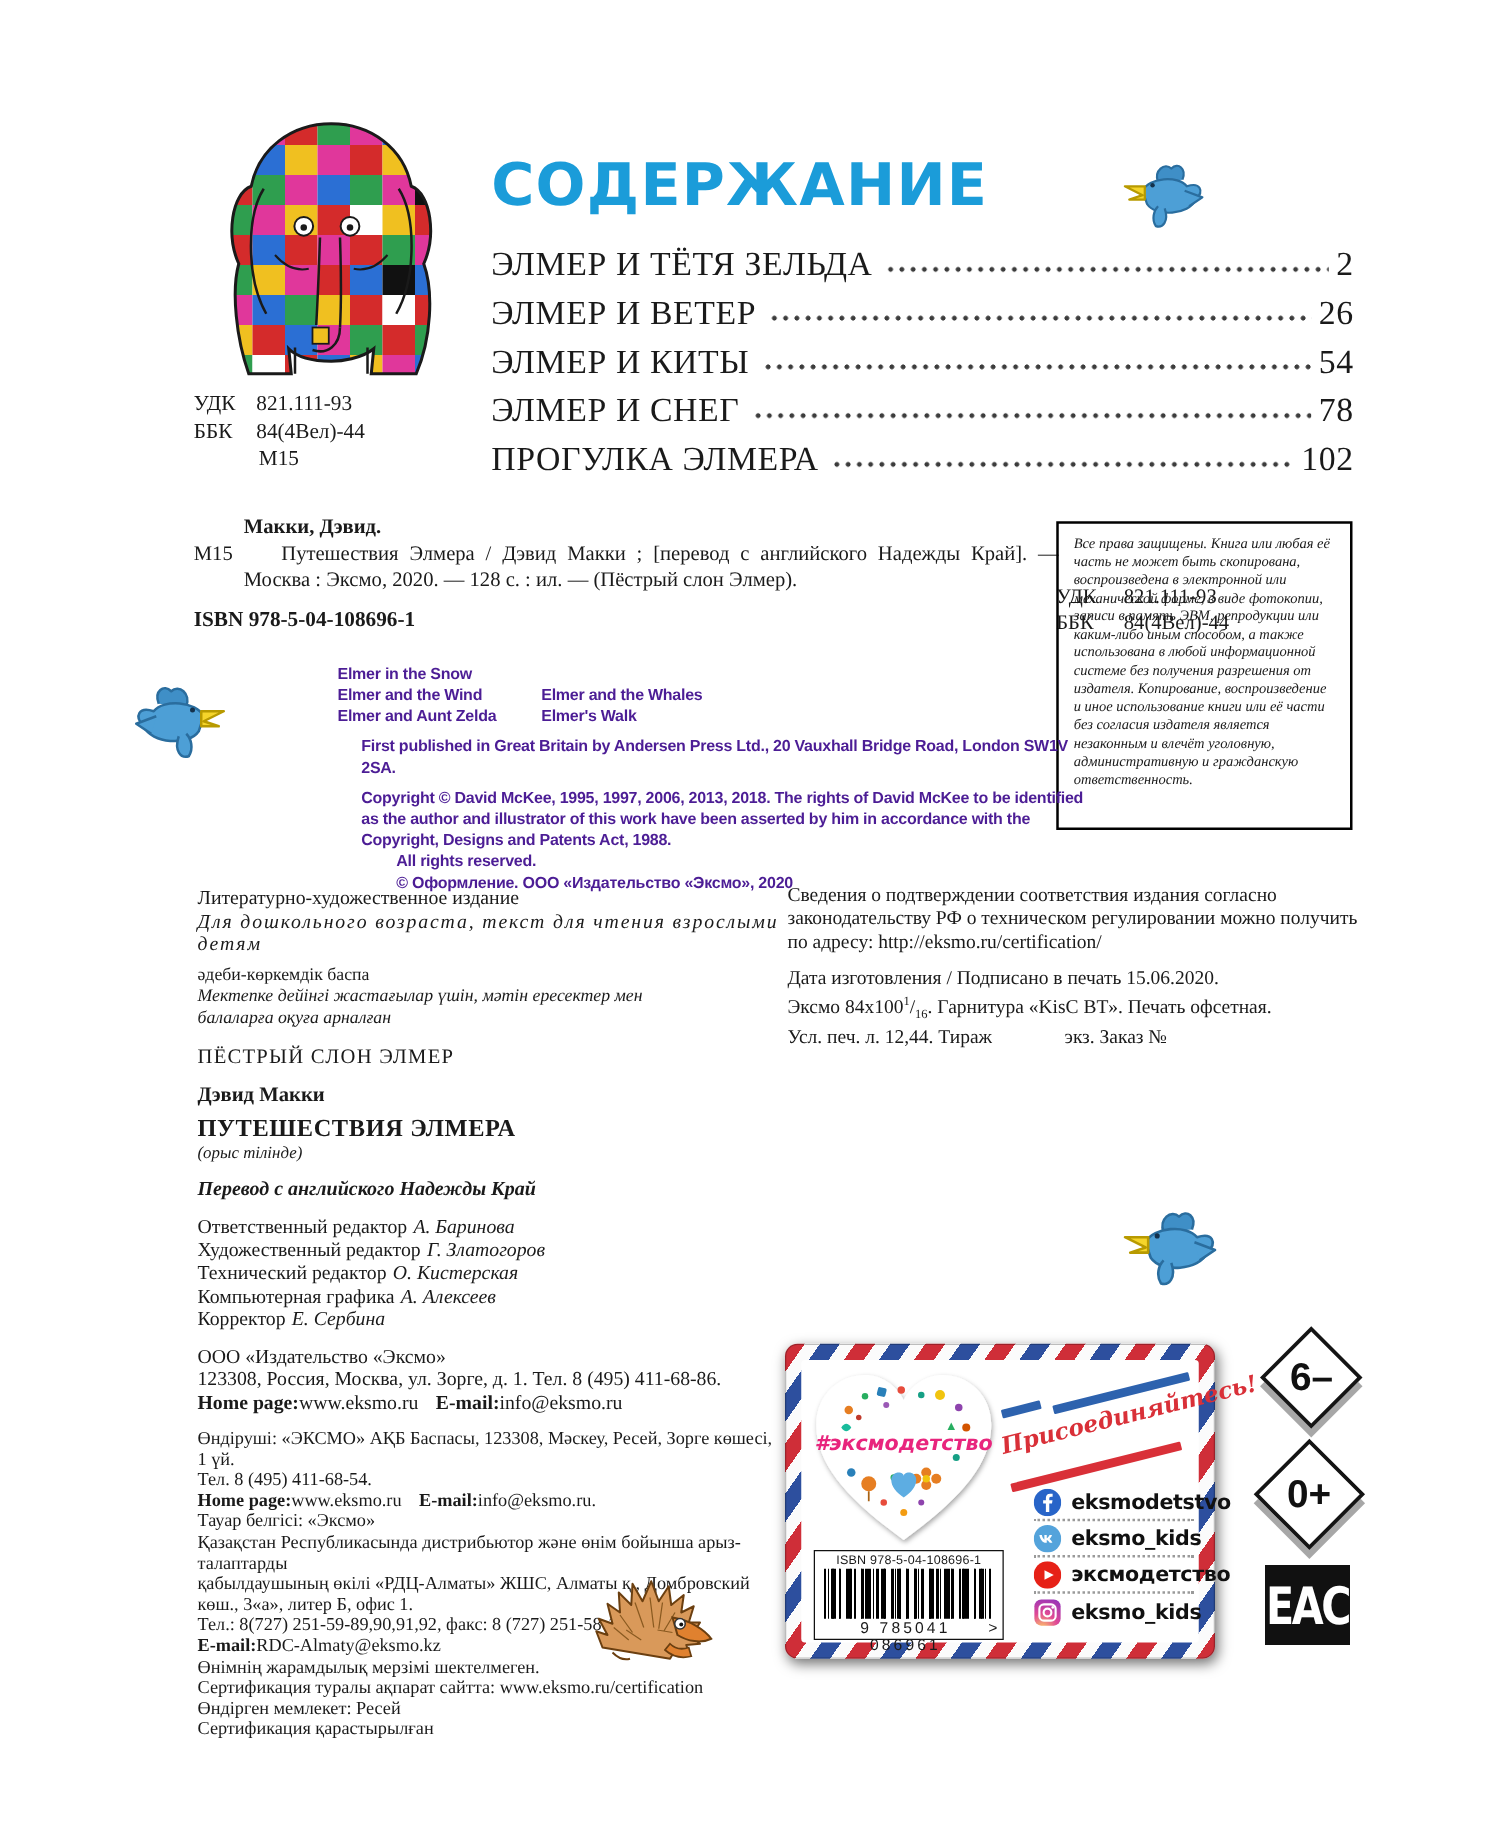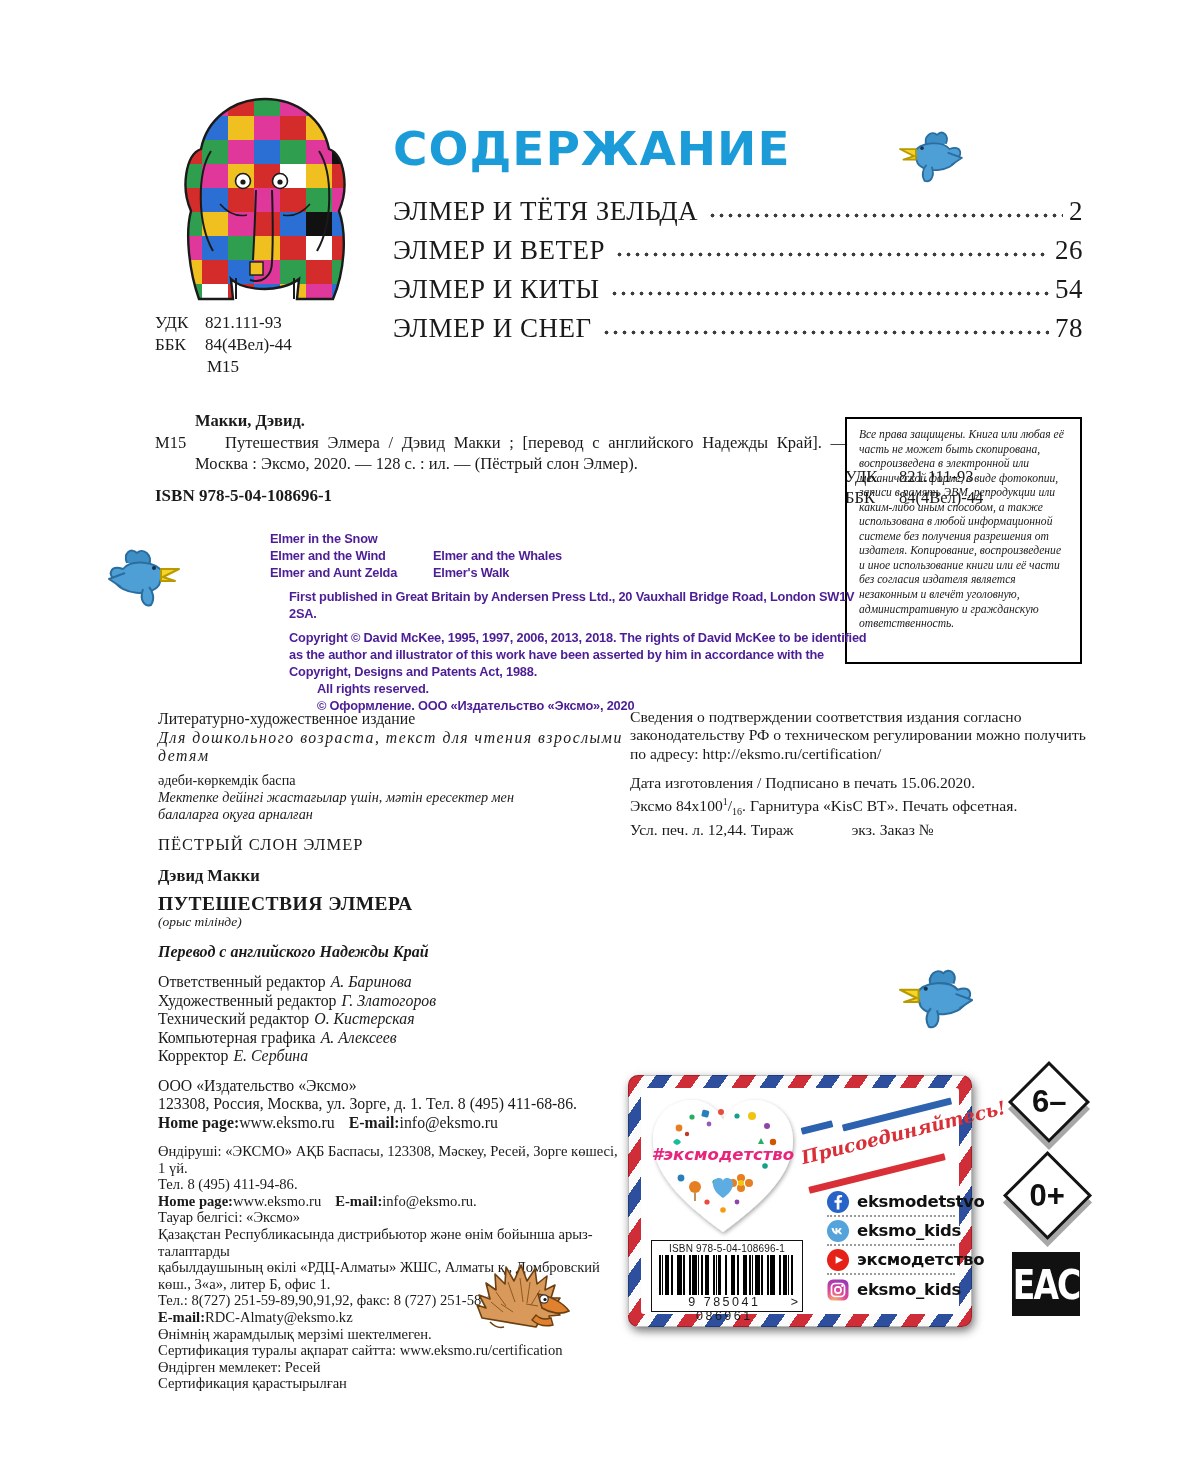--- a/index.html
+++ b/index.html
@@ -250,20 +250,25 @@
       <div class="toc-row">
           <span class="toc-label">ЭЛМЕР И КИТЫ</span>
           <span class="toc-dots"></span>
           <span class="toc-page">54</span>
         </div>
       <div class="toc-row">
           <span class="toc-label">ЭЛМЕР И СНЕГ</span>
           <span class="toc-dots"></span>
           <span class="toc-page">78</span>
         </div>
+      <div class="toc-row">
+          <span class="toc-label">ПРОГУЛКА ЭЛМЕРА</span>
+          <span class="toc-dots"></span>
+          <span class="toc-page">102</span>
+        </div>
     </div>
   </div>
 
   <svg class="abs bird bird-toc" viewBox="0 0 80 70">
     <g stroke="#2a6d9e" stroke-width="2" stroke-linejoin="round">
       <path d="M36,22 C32,12 42,4 48,10 C54,4 62,10 58,20" fill="#3f8fc7"></path>
       <path d="M22,30 C28,18 54,16 62,26 C74,22 78,30 70,38 C64,52 34,54 26,42 Z" fill="#4d9fd6"></path>
       <path d="M60,30 L76,36 L64,44" fill="#4d9fd6"></path>
       <path d="M42,46 C46,58 40,64 34,62 C30,56 32,48 36,44" fill="#4d9fd6"></path>
       <path d="M24,26 L6,26 L22,34 L10,38 L24,38 Z" fill="#f5d52a" stroke="#b89a00"></path>
@@ -351,21 +356,21 @@
     <div class="pub">
       <div>ООО «Издательство «Эксмо»</div>
       <div>123308, Россия, Москва, ул. Зорге, д. 1. Тел. 8 (495) 411-68-86.</div>
       <div class="homepage">
         <span class="bold role">Home page:</span><span class="v">www.eksmo.ru</span><span class="bold role">E-mail:</span><span>info@eksmo.ru</span>
       </div>
     </div>
 
     <div class="kazakh">
       <div>Өндіруші: «ЭКСМО» АҚБ Баспасы, 123308, Мәскеу, Ресей, Зорге көшесі, 1 үй.</div>
-      <div>Тел. 8 (495) 411-94-86.</div>
+      <div>Тел. 8 (495) 411-68-54.</div>
       <div class="homepage">
         <span class="bold role">Home page:</span><span class="v">www.eksmo.ru</span><span class="bold role">E-mail:</span><span>info@eksmo.ru.</span>
       </div>
       <div>Тауар белгісі: «Эксмо»</div>
       <div>Қазақстан Республикасында дистрибьютор және өнім бойынша арыз-талаптарды</div>
       <div>қабылдаушының өкілі «РДЦ-Алматы» ЖШС, Алматы қ., Домбровский</div>
       <div>көш., 3«а», литер Б, офис 1.</div>
       <div>Тел.: 8(727) 251-59-89,90,91,92, факс: 8 (727) 251-58-12, вн.107;</div>
       <div><span class="bold role">E-mail:</span><span>RDC-Almaty@eksmo.kz</span></div>
       <div>Өнімнің жарамдылық мерзімі шектелмеген.</div>

